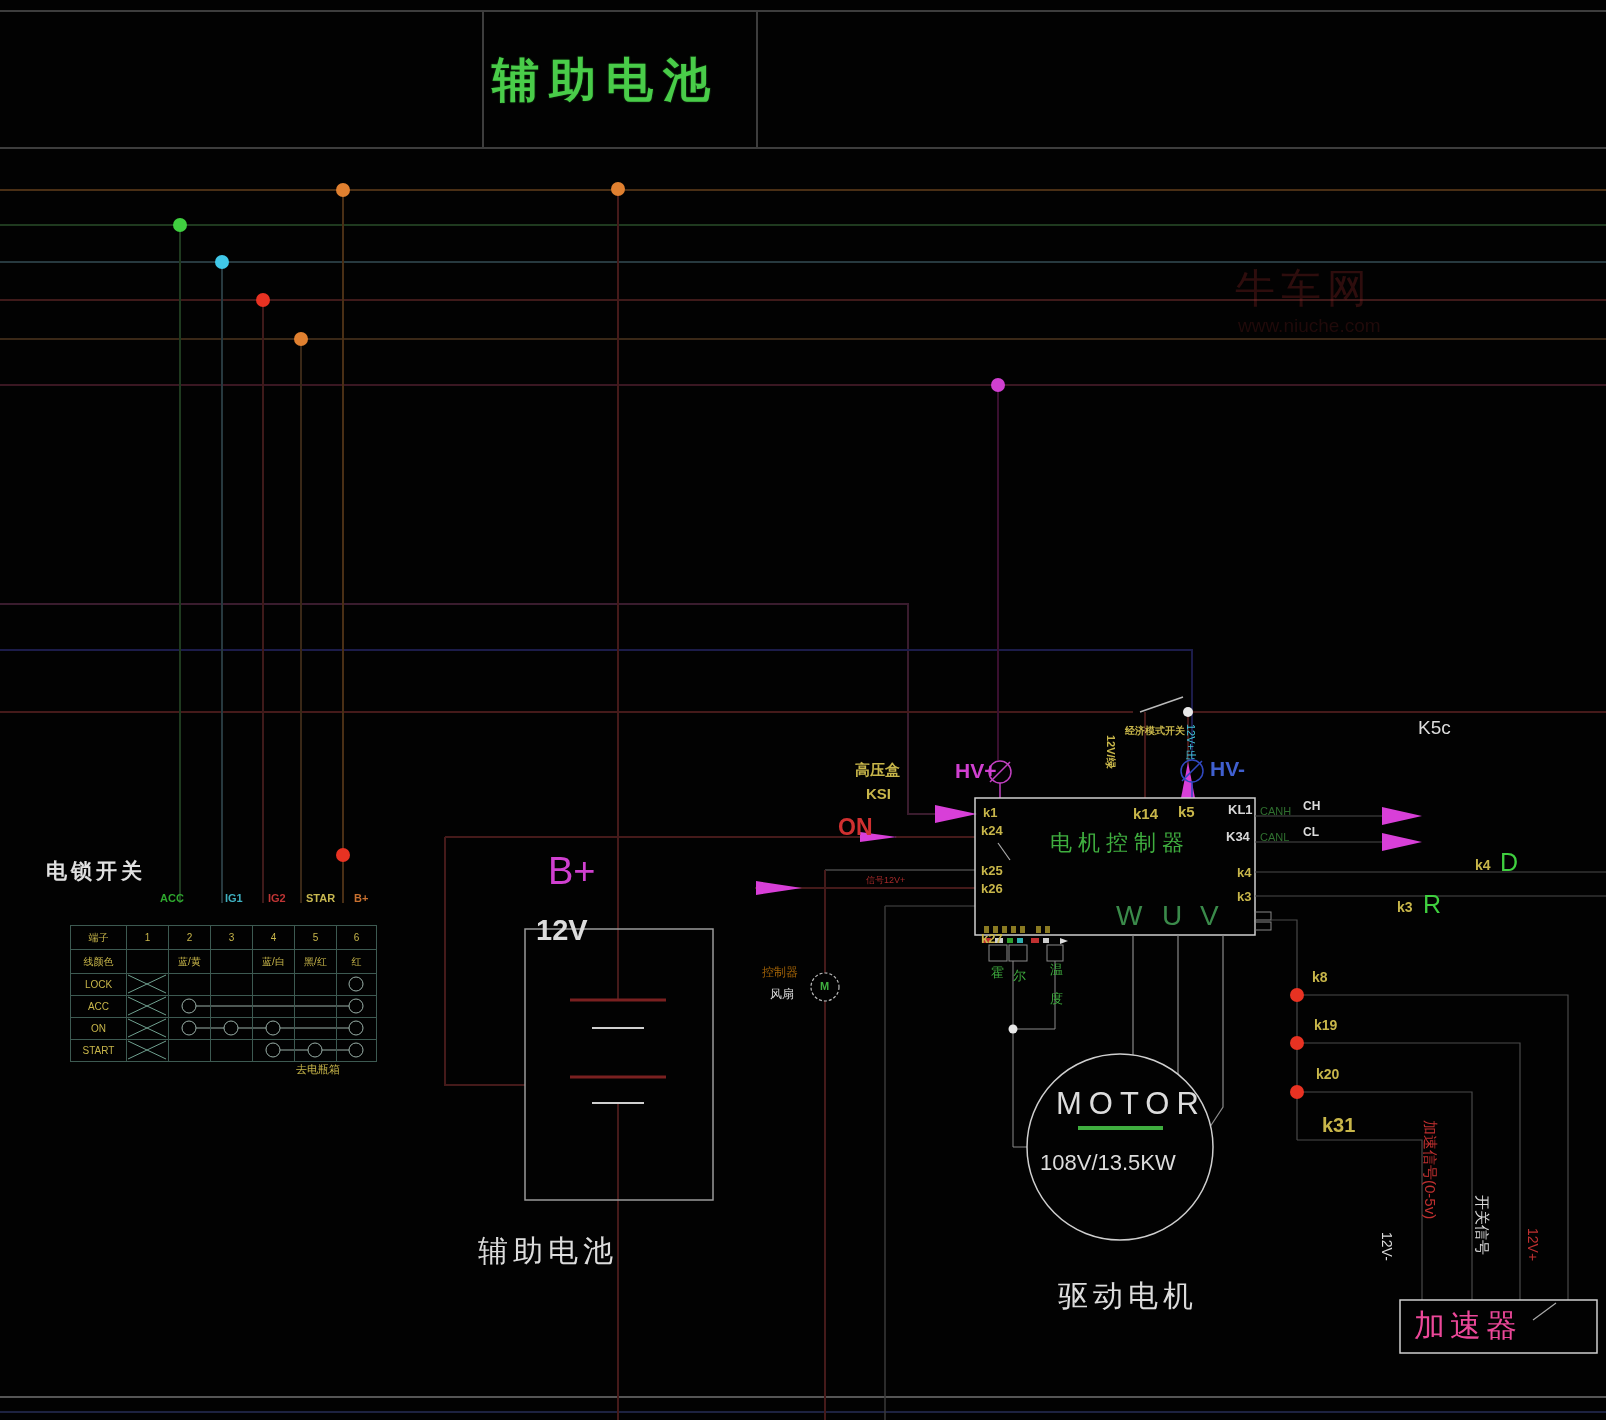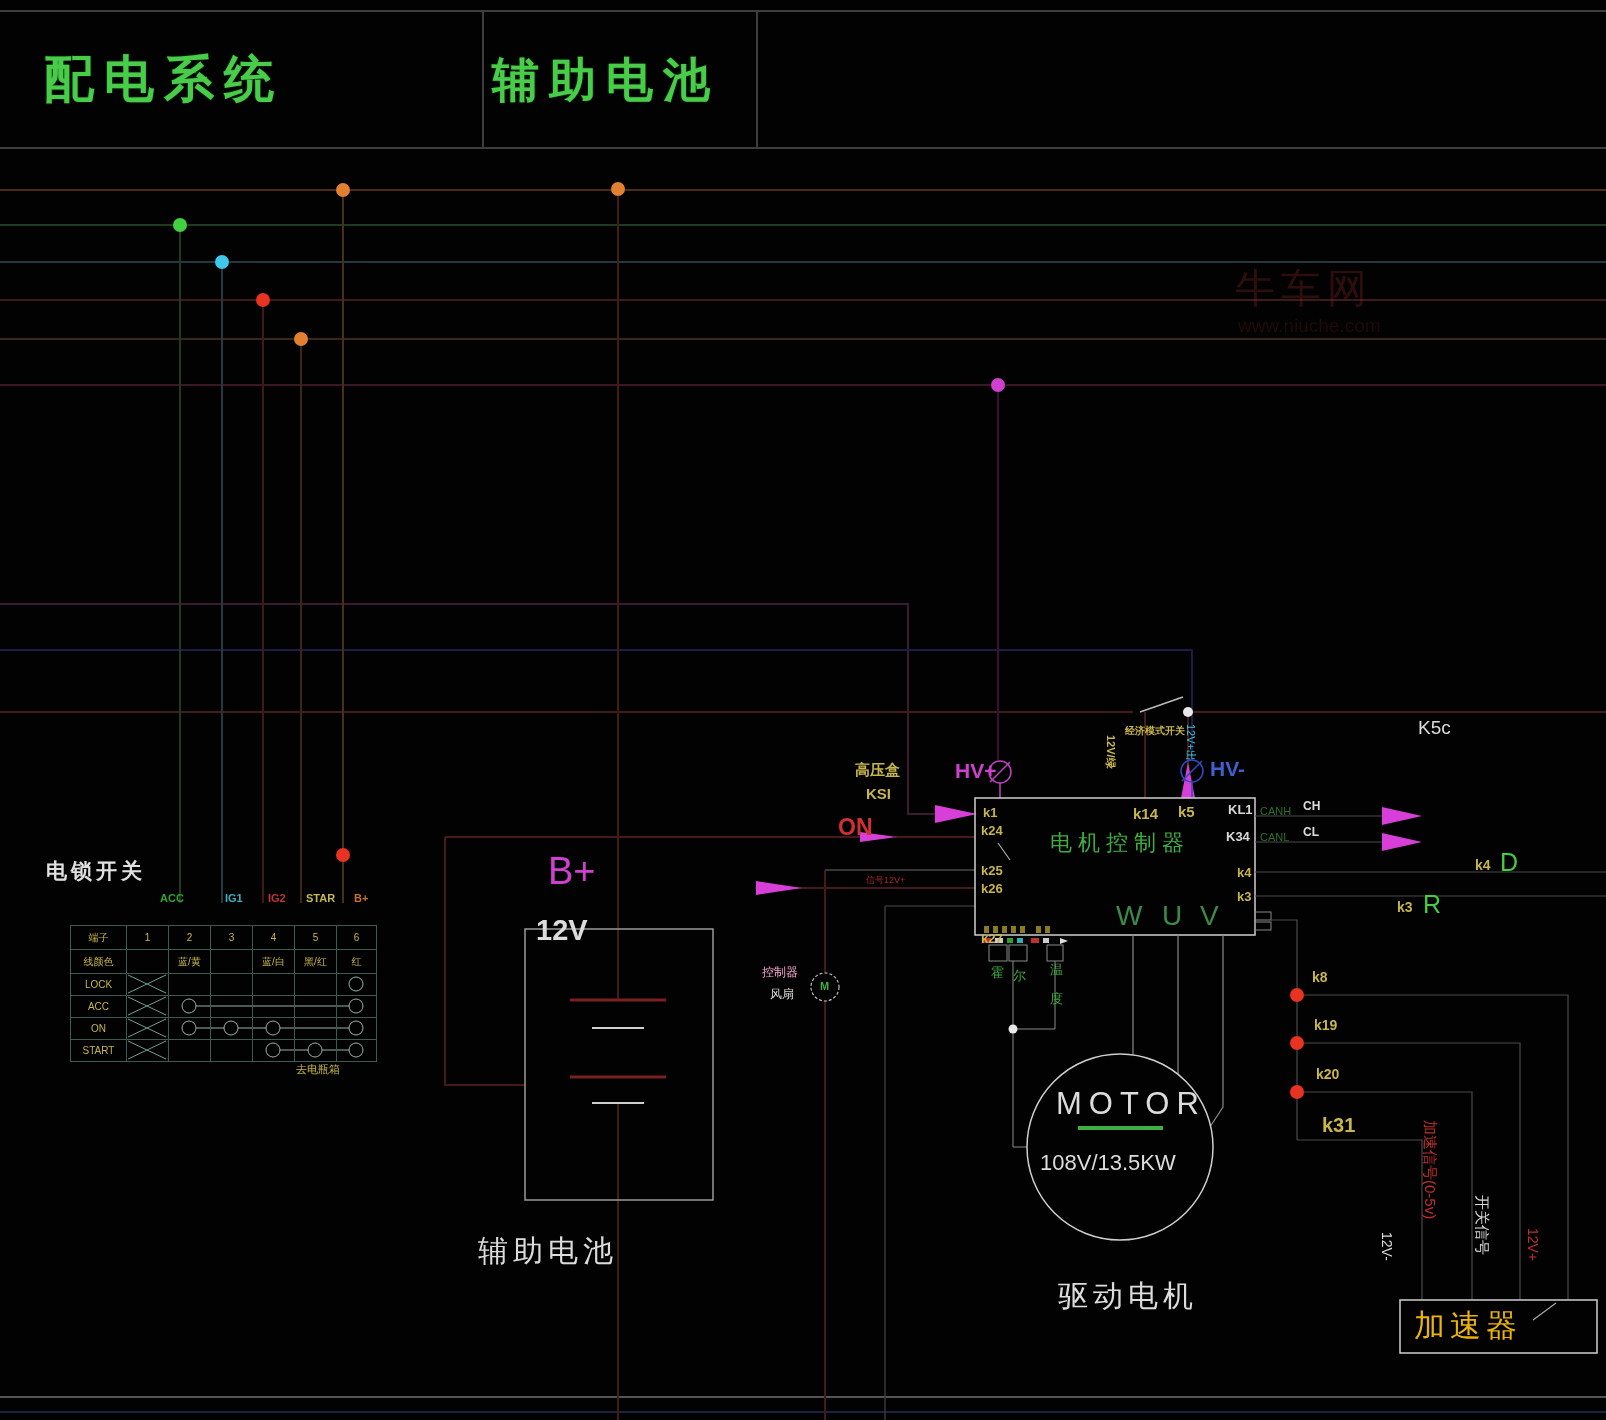--- a/index.html
+++ b/index.html
@@ -206,21 +206,20 @@
     <circle cx="998" cy="385" r="7" fill="#d040d0"></circle>
     <circle cx="343" cy="855" r="7" fill="#e83222"></circle>
     <circle cx="1297" cy="995" r="7" fill="#e83222"></circle>
     <circle cx="1297" cy="1043" r="7" fill="#e83222"></circle>
     <circle cx="1297" cy="1092" r="7" fill="#e83222"></circle>
     <circle cx="1188" cy="712" r="5" fill="#e8e8e8"></circle>
     <circle cx="1013" cy="1029" r="4.5" fill="#e8e8e8"></circle>
   </g>
 </svg>
 
-<div class="t sec" style="left:44px;top:54px;">配电系统</div>
 <div class="t sec" style="left:492px;top:56px;font-size:47px;">辅助电池</div>
 
 <div class="t" style="left:1235px;top:268px;font-size:40px;letter-spacing:6px;color:rgba(150,40,40,0.30);">牛车网</div>
 <div class="t" style="left:1238px;top:316px;font-size:19px;color:rgba(140,40,40,0.22);">www.niuche.com</div>
 
 <div class="t" style="left:46px;top:860px;font-size:21px;letter-spacing:4px;color:#e0e0e0;font-weight:bold;">电锁开关</div>
 <div class="t" style="left:160px;top:893px;font-size:11px;font-weight:bold;color:#2ea82e;">ACC</div>
 <div class="t" style="left:225px;top:893px;font-size:11px;font-weight:bold;color:#3fb0c0;">IG1</div>
 <div class="t" style="left:268px;top:893px;font-size:11px;font-weight:bold;color:#c03535;">IG2</div>
 <div class="t" style="left:306px;top:893px;font-size:11px;font-weight:bold;color:#c8b850;">STAR</div>
@@ -324,21 +323,21 @@
 <div class="t" style="left:1050px;top:832px;font-size:22px;letter-spacing:6px;color:#3fae3f;">电机控制器</div>
 <div class="t" style="left:1116px;top:902px;font-size:28px;color:#3a8a4a;">W</div>
 <div class="t" style="left:1162px;top:902px;font-size:28px;color:#3a8a4a;">U</div>
 <div class="t" style="left:1200px;top:902px;font-size:28px;color:#3a8a4a;">V</div>
 
 <div class="t" style="left:991px;top:966px;font-size:13px;color:#3fae3f;">霍</div>
 <div class="t" style="left:1013px;top:969px;font-size:13px;color:#3fae3f;">尔</div>
 <div class="t" style="left:1050px;top:963px;font-size:13px;color:#3fae3f;">温</div>
 <div class="t" style="left:1050px;top:992px;font-size:13px;color:#3fae3f;">度</div>
 
-<div class="t" style="left:762px;top:966px;font-size:12px;color:#f9a8d4;">控制器</div>
+<div class="t" style="left:762px;top:966px;font-size:12px;color:#a16207;">控制器</div>
 <div class="t" style="left:770px;top:988px;font-size:12px;color:#dcdcdc;">风扇</div>
 <div class="t" style="left:820px;top:981px;font-size:11px;color:#3fae3f;font-weight:bold;">M</div>
 
 <div class="t" style="left:1056px;top:1088px;font-size:31px;letter-spacing:7px;color:#dcdcdc;">MOTOR</div>
 <div class="t" style="left:1040px;top:1152px;font-size:22px;color:#dcdcdc;">108V/13.5KW</div>
 <div class="t" style="left:1058px;top:1281px;font-size:30px;letter-spacing:5px;color:#dcdcdc;">驱动电机</div>
 
 <div class="t" style="left:1418px;top:718px;font-size:19px;color:#dcdcdc;">K5c</div>
 <div class="t" style="left:1260px;top:806px;font-size:11px;color:#2f6f2f;">CANH</div>
 <div class="t" style="left:1303px;top:800px;font-size:12px;color:#dcdcdc;font-weight:bold;">CH</div>
@@ -350,15 +349,15 @@
 <div class="t" style="left:1423px;top:892px;font-size:25px;color:#3fcf3f;">R</div>
 <div class="t pin" style="left:1312px;top:970px;font-size:14px;">k8</div>
 <div class="t pin" style="left:1314px;top:1018px;font-size:14px;">k19</div>
 <div class="t pin" style="left:1316px;top:1067px;font-size:14px;">k20</div>
 <div class="t pin" style="left:1322px;top:1115px;font-size:20px;">k31</div>
 
 <div class="t rot" style="left:1394px;top:1232px;font-size:14px;color:#dcdcdc;">12V-</div>
 <div class="t rot" style="left:1438px;top:1120px;font-size:15px;color:#c03030;">加速信号(0-5v)</div>
 <div class="t rot" style="left:1490px;top:1195px;font-size:15px;color:#dcdcdc;">开关信号</div>
 <div class="t rot" style="left:1540px;top:1228px;font-size:14px;color:#c03030;">12V+</div>
-<div class="t" style="left:1414px;top:1310px;font-size:31px;letter-spacing:5px;color:#eab308;">加速器</div>
+<div class="t" style="left:1414px;top:1310px;font-size:31px;letter-spacing:5px;color:#ec4899;">加速器</div>
 
 </div>
 
 </body></html>

